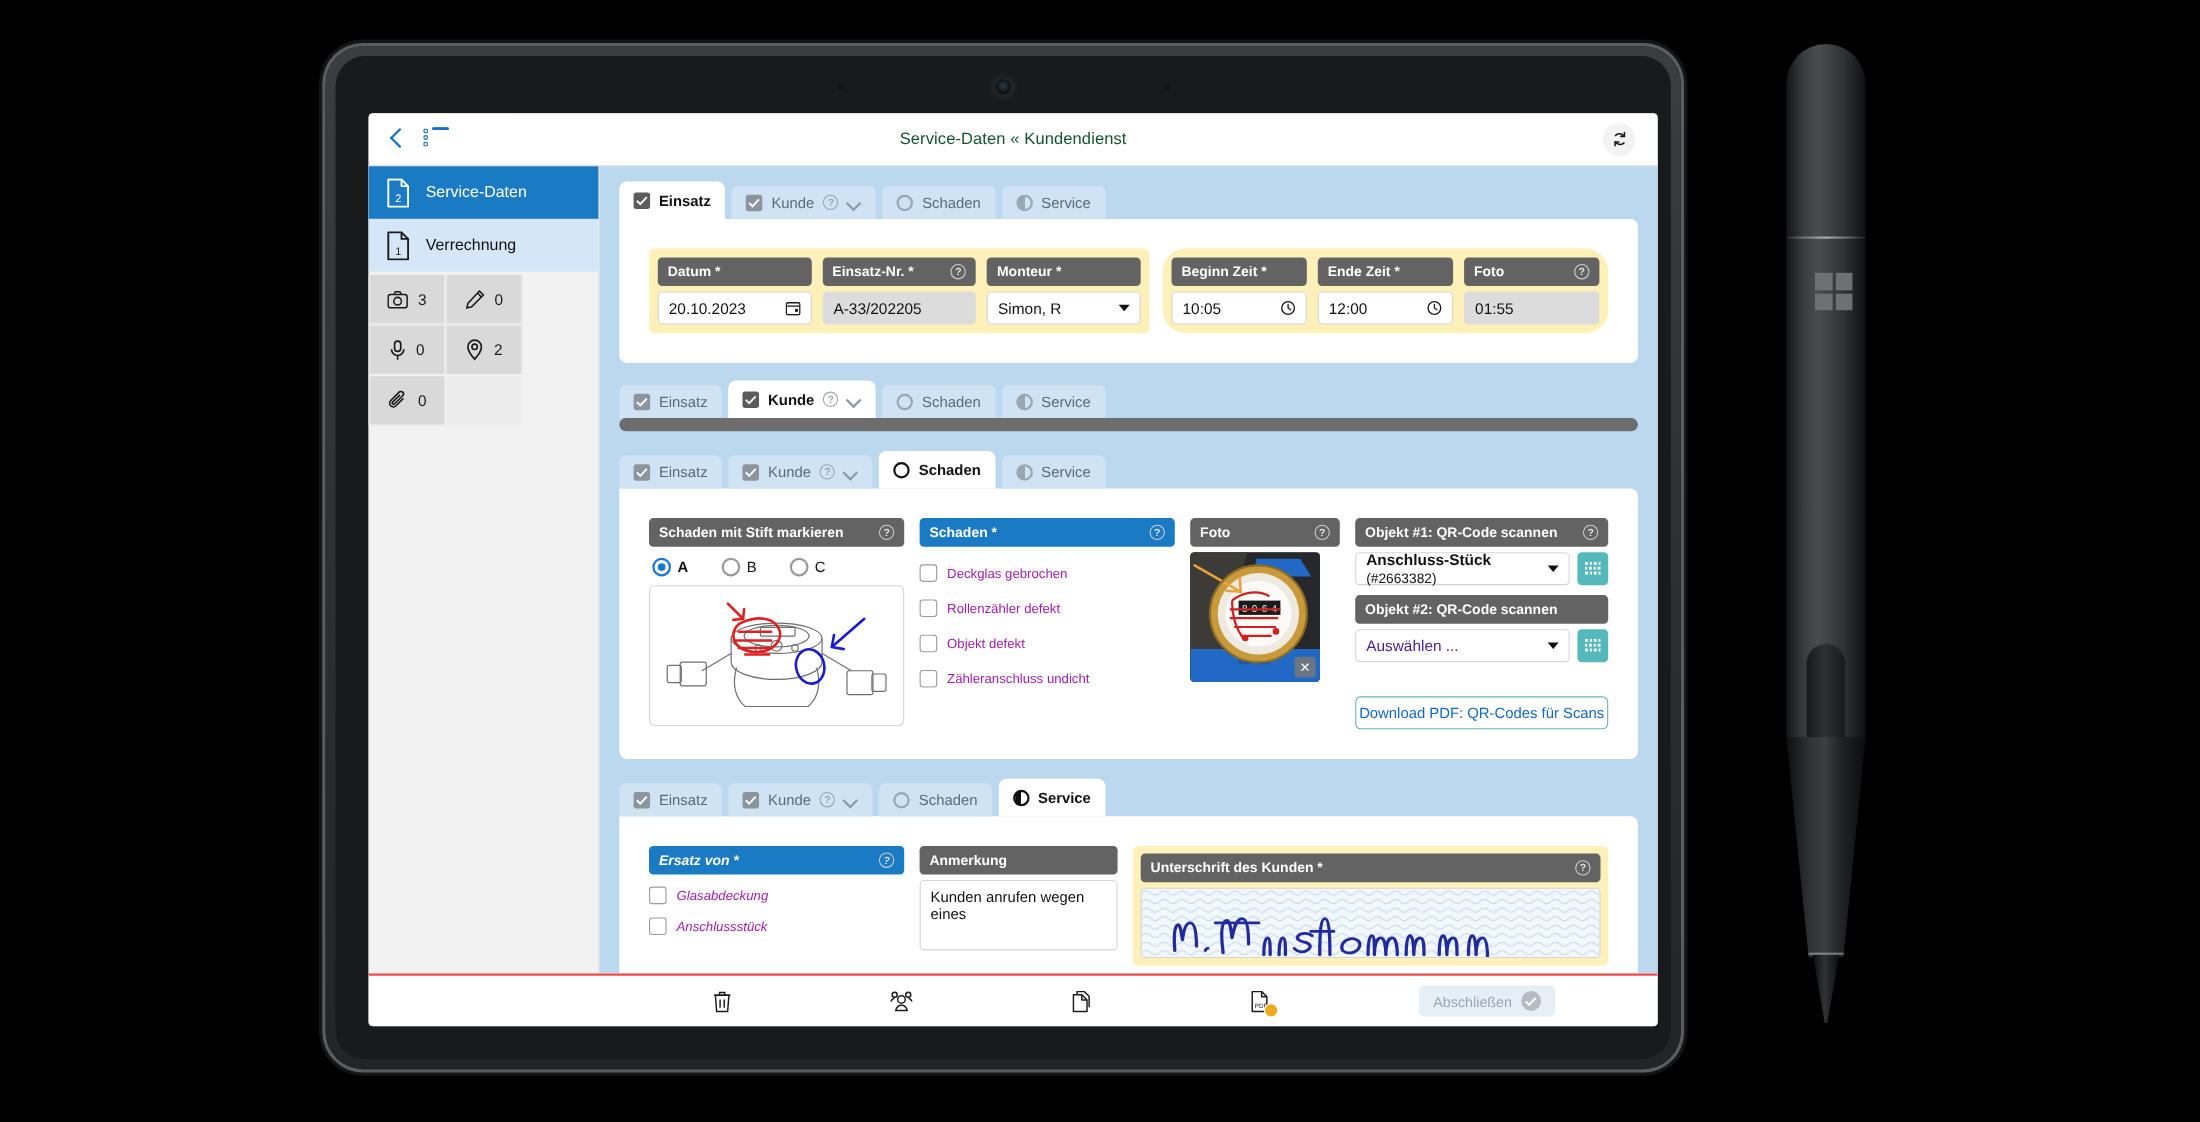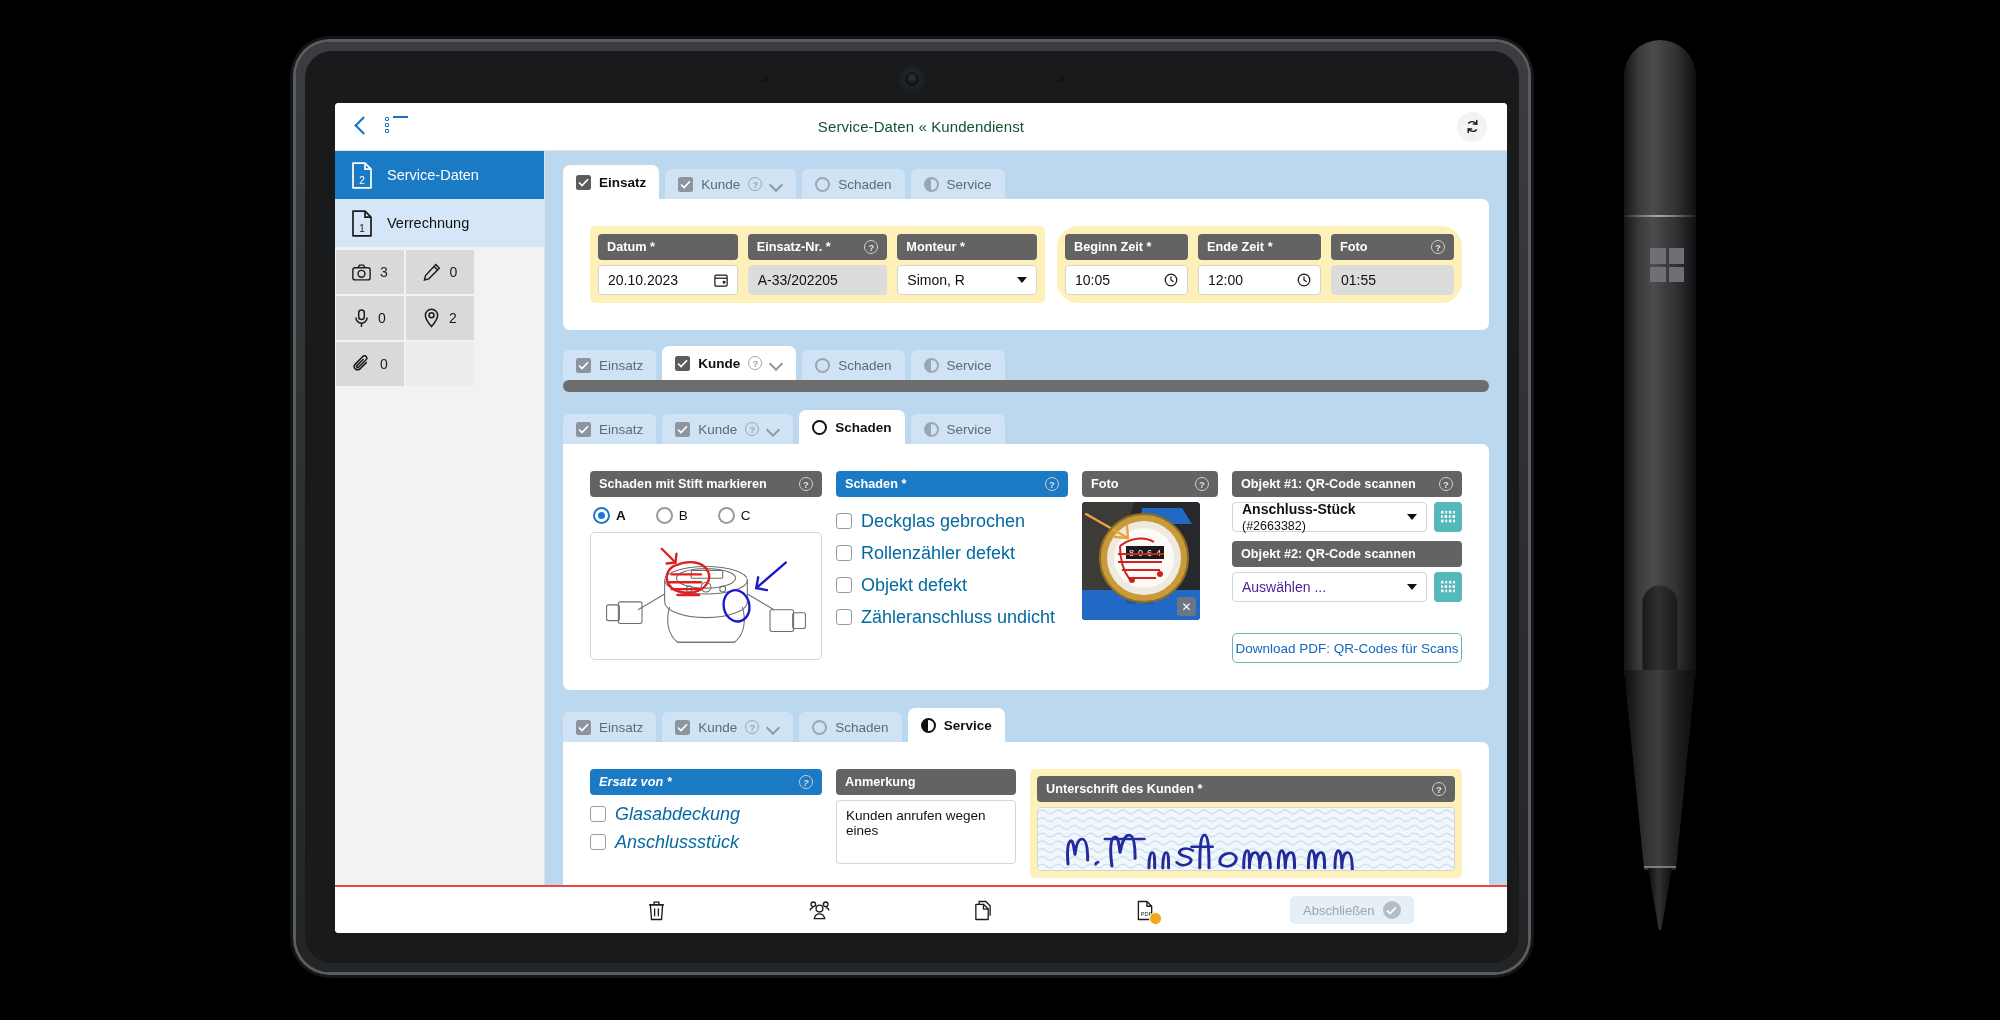--- a/index.html
+++ b/index.html
@@ -101,21 +101,21 @@
   .flabel .qm2 { width:14px;height:14px;border-radius:50%;border:1.4px solid #cdcdcd;color:#e2e2e2;
     font-size:9.5px; display:flex;align-items:center;justify-content:center; font-weight:700; margin-left:8px;}
   .finput { height:30px; background:#fff; border:1px solid #d5d5d5; border-radius:4px; display:flex;
     align-items:center; justify-content:space-between; padding:0 9px; font-size:14px; color:#111;}
   .finput.ro { background:#dcdcdc; border-color:#dcdcdc; }
   .finput .ph { color:#4c1d95;}
   .caret { width:0;height:0;border-left:5px solid transparent;border-right:5px solid transparent;border-top:6px solid #111;}
 
   .progressbar { height:12px; background:#6d6d6d; border-radius:6px; margin-top:0; }
 
-  .chkline { display:flex; align-items:center; gap:9px; font-size:18px; color:#0369a1; height:28px; cursor:pointer;}
+  .chkline { display:flex; align-items:center; gap:9px; font-size:12px; color:#a21caf; height:28px; cursor:pointer;}
   .box { width:16px;height:16px;border:1.6px solid #9b9b9b;border-radius:3px;background:#fff;flex:0 0 16px;}
 
   .radio { display:flex; align-items:center; gap:6px; font-size:13.5px; font-weight:700; color:#111; cursor:pointer;}
   .rd { width:17px;height:17px;border-radius:50%;border:2px solid #9b9b9b;background:#fff;flex:0 0 17px;}
   .rd.on { border-color:#1877d2; background:#fff; position:relative;}
   .rd.on::after{content:"";position:absolute;left:3px;top:3px;width:7px;height:7px;border-radius:50%;background:#1877d2;}
 
   .sketch { border:1px solid #d5d5d5; border-radius:5px; background:#fff; height:128px; position:relative; overflow:hidden;}
   .photo { width:118px;height:118px;border-radius:4px; overflow:hidden; position:relative;
     background:linear-gradient(135deg,#2b2b2b 0%, #3a3a38 40%, #1f2227 100%); }

